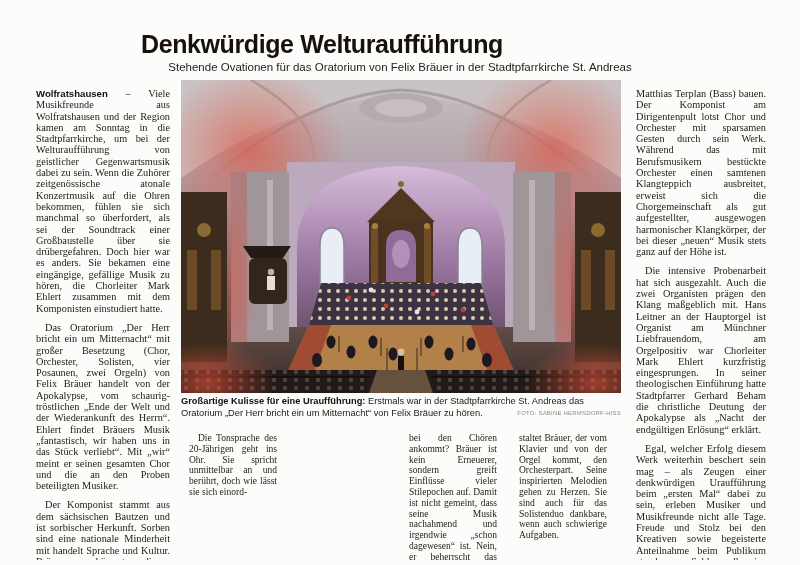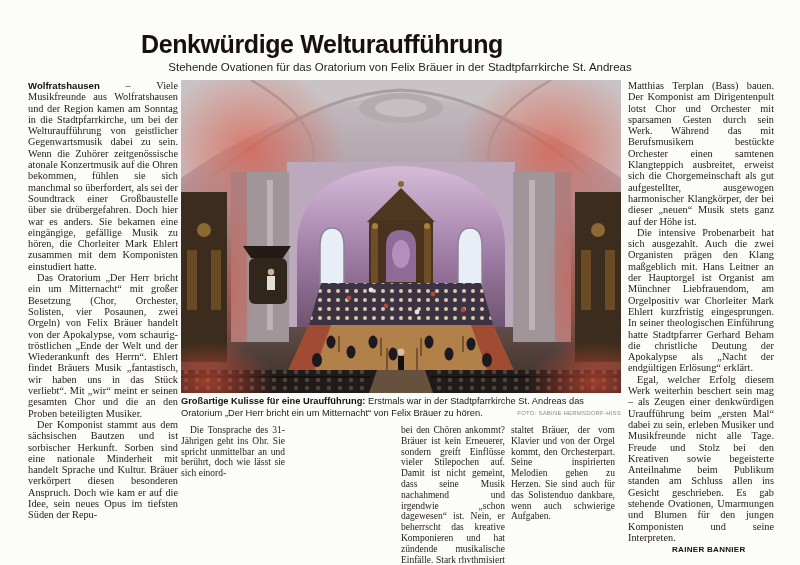--- a/index.html
+++ b/index.html
@@ -12,21 +12,21 @@
     position:absolute; left:0; top:30px; width:644px; margin:0;
     text-align:center; font-family:"Liberation Sans", sans-serif;
     font-size:25px; font-weight:bold; letter-spacing:-0.4px; color:#18100f;
   }
   h2.subhead{
     position:absolute; left:0; top:61px; width:800px; margin:0;
     text-align:center; font-family:"Liberation Sans", sans-serif;
     font-size:11.5px; font-weight:normal; color:#231d1b;
   }
   .col{position:absolute; top:80px; overflow:hidden; text-align:justify;}
-  .col p{margin:0; text-indent:9px;}
+  .col p{margin:8px; text-indent:9px;}
   .col p.noind{text-indent:0;}
   .col1{left:28px;  width:150px; height:480px; font-size:10.3px; line-height:11.3px;}
   .col6{left:628px; width:146px; height:480px; font-size:10.3px; line-height:11.3px;}
   .colm{top:425px; width:104px; height:138px; font-size:9.5px; line-height:10.8px;}
   .col2{left:181px;} .col3{left:291px;} .col4{left:401px;} .col5{left:511px;}
   .dateline{font-family:"Liberation Sans", sans-serif; font-size:9.6px; color:#141011;}
   .byline{
     font-family:Liberation Sans, sans-serif; font-size:8px; letter-spacing:.3px;
     color:#141011; white-space:nowrap;padding-left:44px;
   }
@@ -188,21 +188,21 @@
     </svg>
   </figure>
 
   <div class="caption">
     <b>Großartige Kulisse für eine Uraufführung:</b>
     <span>Erstmals war in der Stadtpfarrkirche St. Andreas das Oratorium „Der Herr bricht ein um Mitternacht“ von Felix Bräuer zu hören.</span>
     <span class="credit">FOTO: SABINE HERMSDORF-HISS</span>
   </div>
 
   <div class="col colm col2">
-    <p>Die Tonsprache des 31-Jährigen geht ins Ohr. Sie spricht unmittelbar an und berührt, doch wie lässt sie sich einord-</p>
+    <p>Die Tonsprache des 20-Jährigen geht ins Ohr. Sie spricht unmittelbar an und berührt, doch wie lässt sie sich einord-</p>
   </div>
   <div class="col colm col3">
   </div>
   <div class="col colm col4">
     <p class="noind">bei den Chören ankommt? Bräuer ist kein Erneuerer, sondern greift Einflüsse vieler Stilepochen auf. Damit ist nicht gemeint, dass seine Musik nachahmend und irgendwie „schon dagewesen“ ist. Nein, er beherrscht das kreative Komponieren und hat zündende musikalische Einfälle. Stark rhythmisiert ge-</p>
   </div>
   <div class="col colm col5">
     <p class="noind">staltet Bräuer, der vom Klavier und von der Orgel kommt, den Orchesterpart. Seine inspirierten Melodien gehen zu Herzen. Sie sind auch für das Solistenduo dankbare, wenn auch schwierige Aufgaben.</p>
   </div>
 

